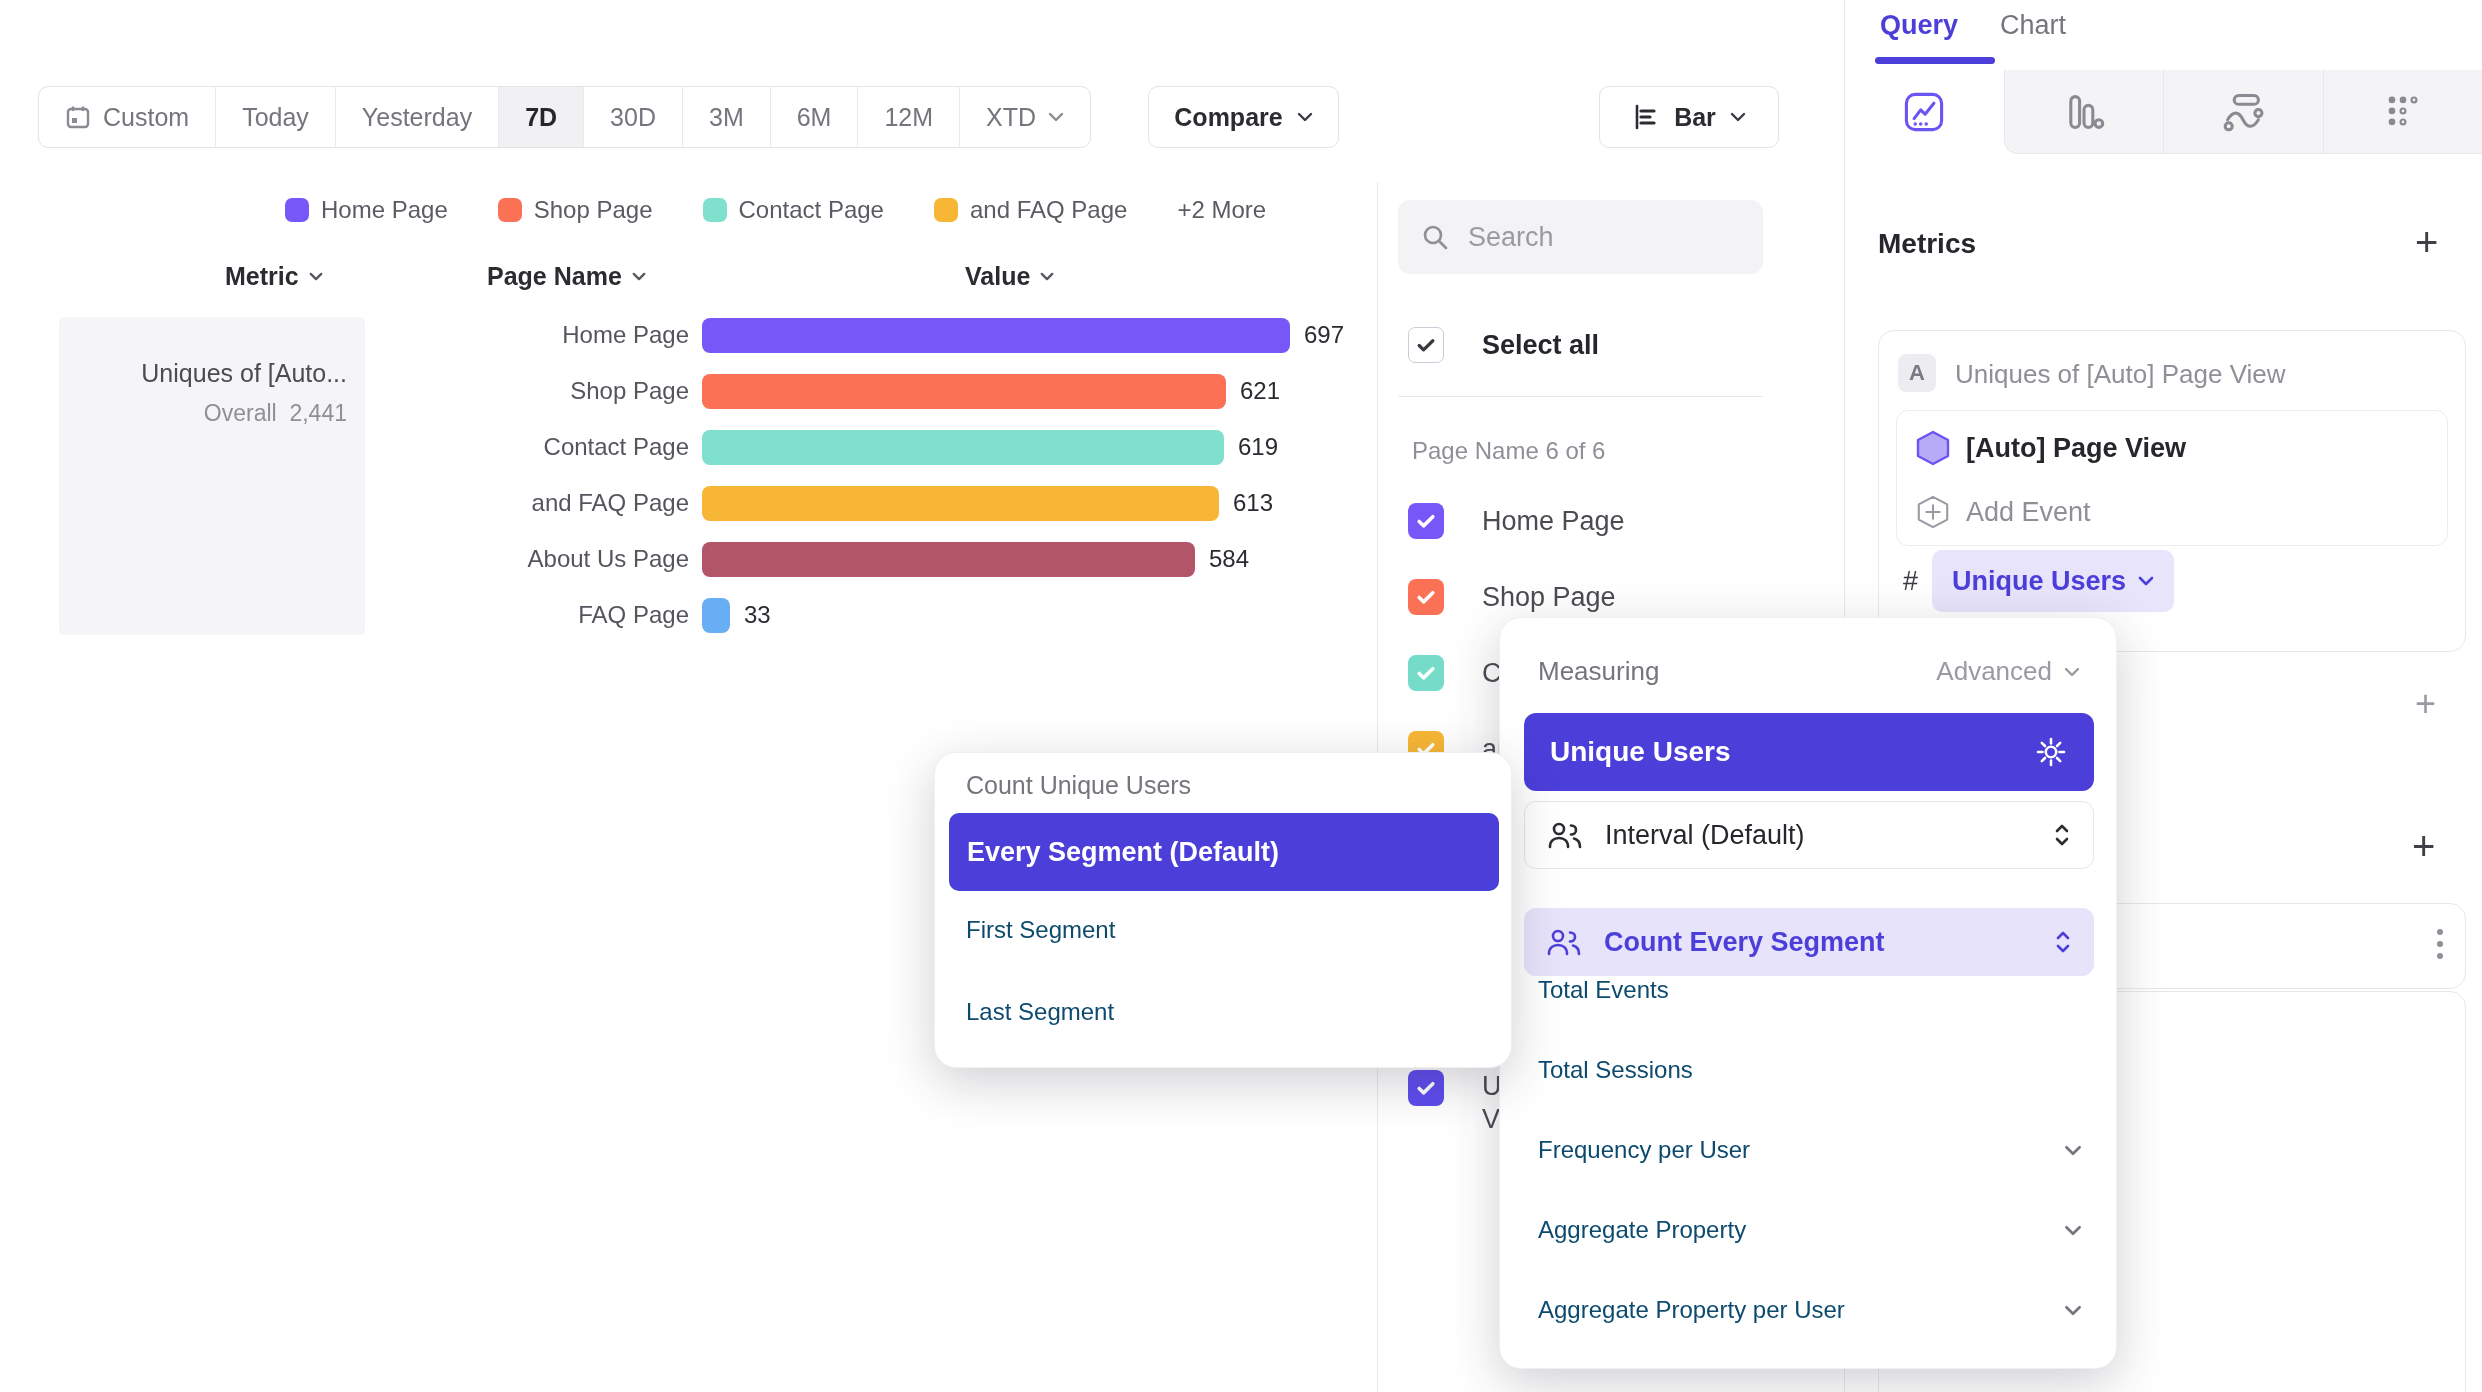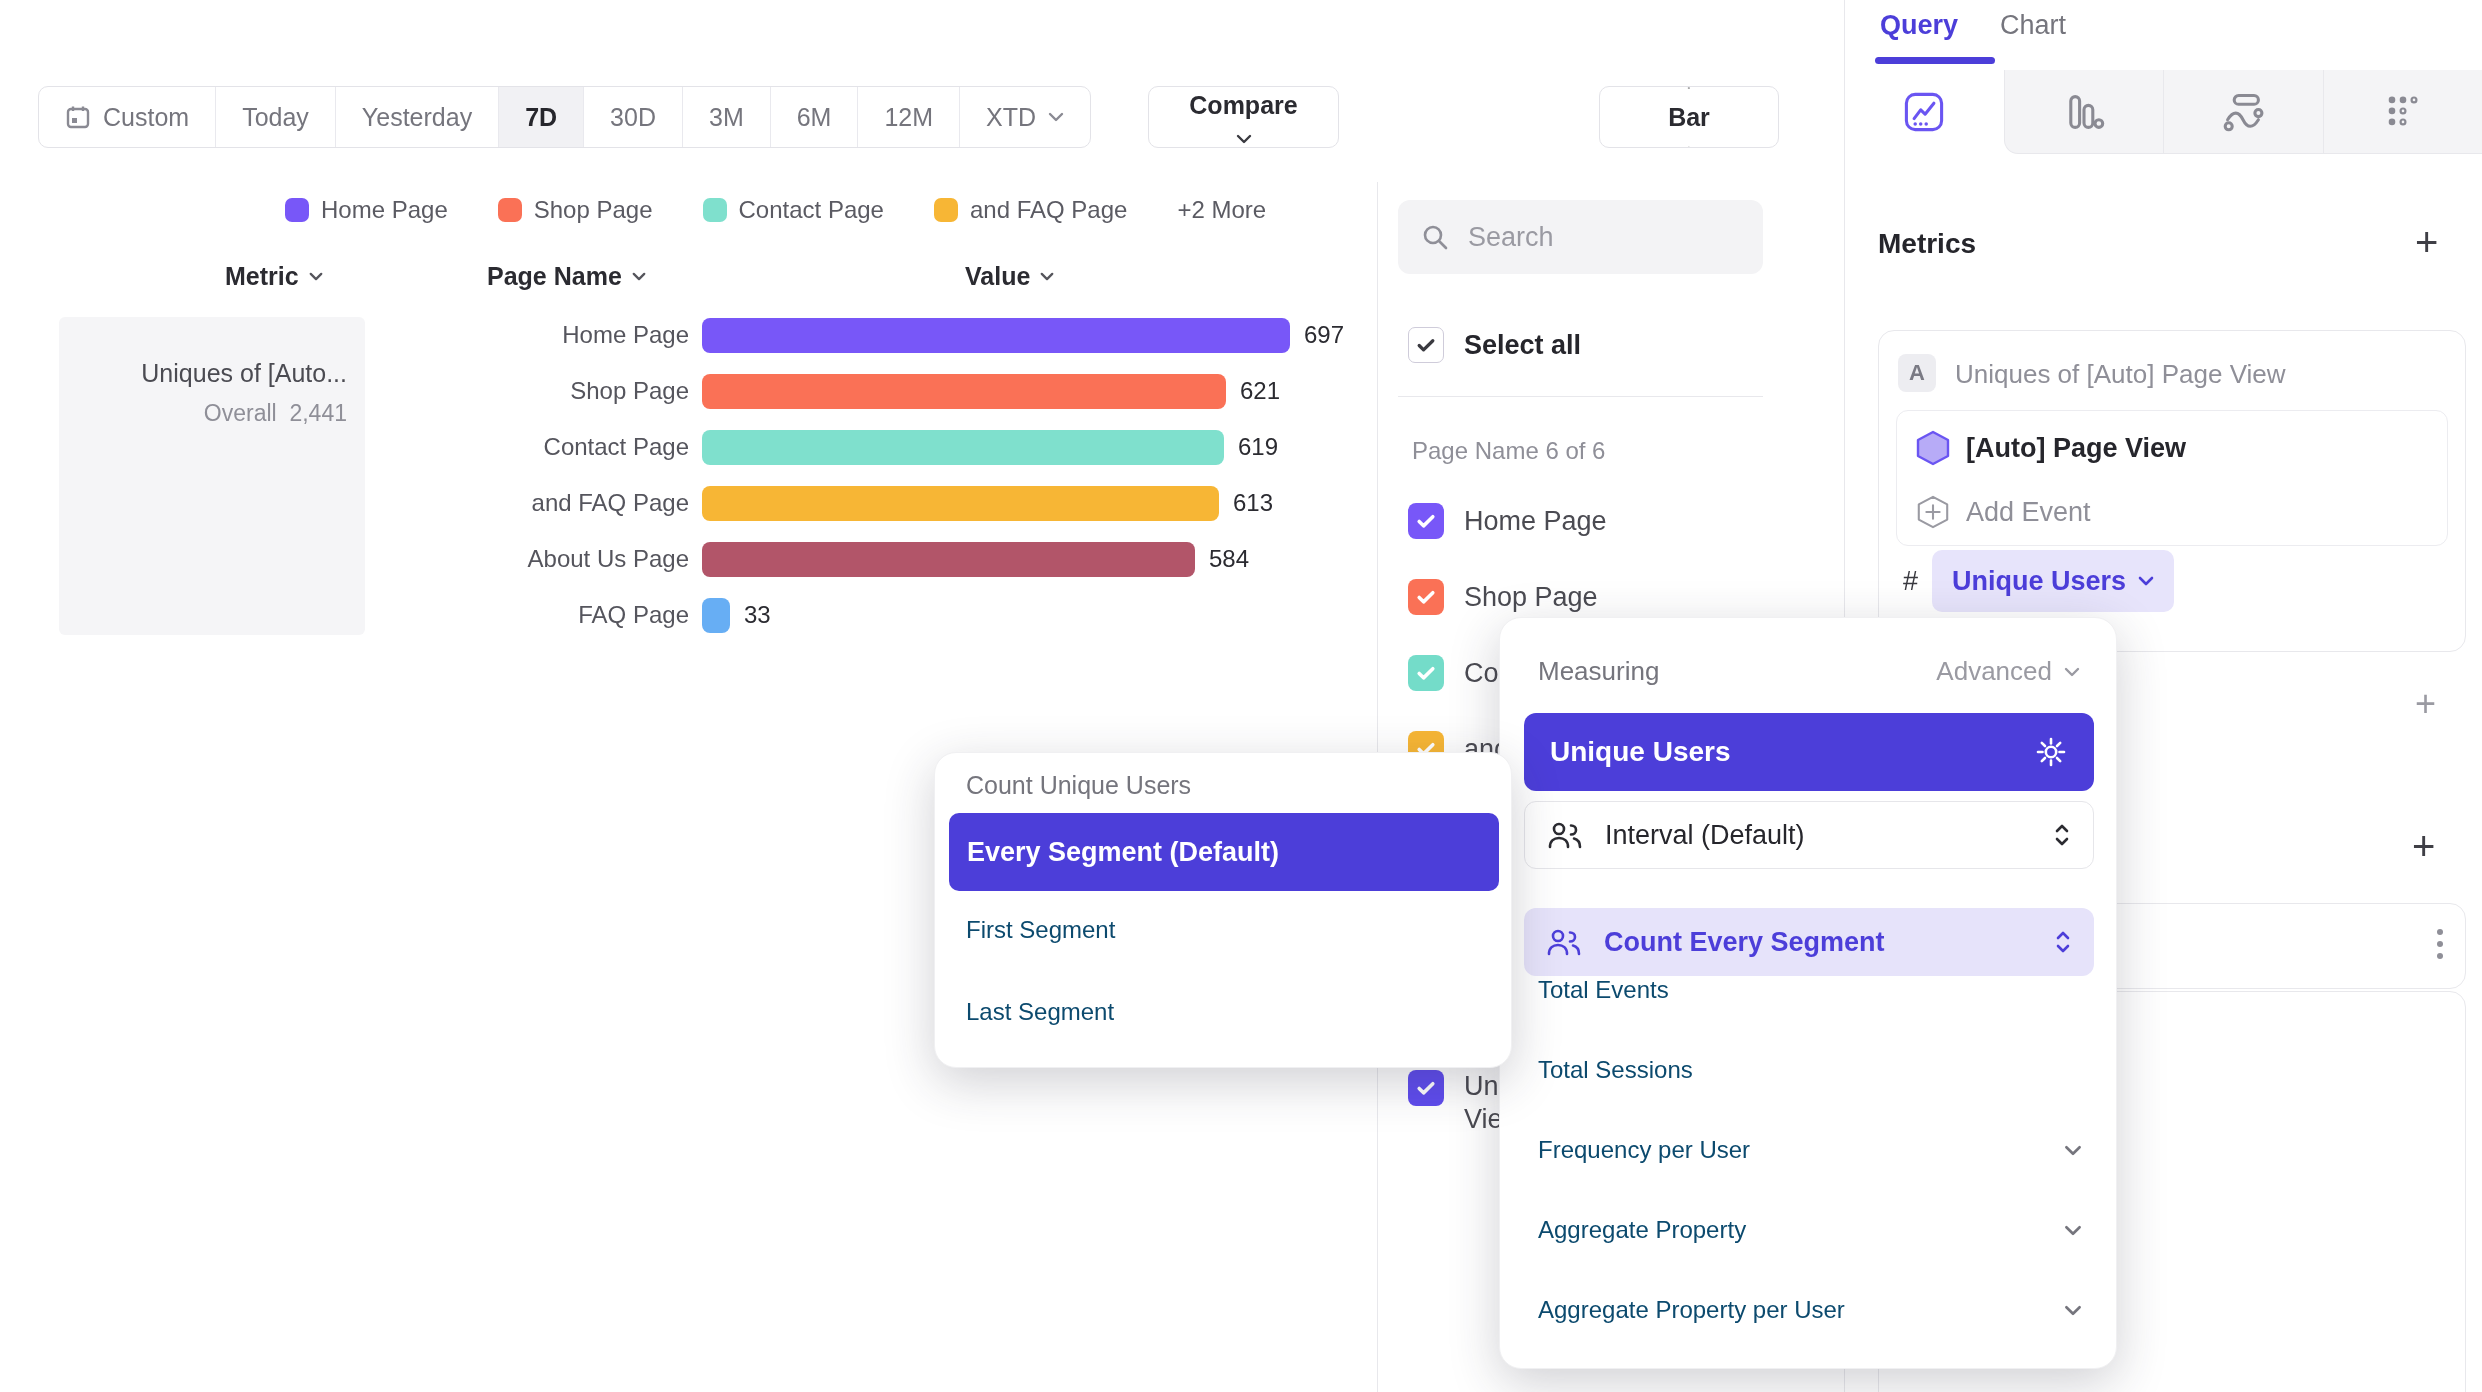--- a/index.html
+++ b/index.html
@@ -10,21 +10,21 @@
 
   
   .range-group{position:absolute;left:38px;top:86px;height:60px;display:flex;
     border:1.5px solid #e3e3e8;border-radius:10px;background:#fff;overflow:hidden;}
   .range-btn{display:flex;align-items:center;justify-content:center;gap:12px;
     padding:0 26px;font-size:25px;color:#75757d;border-right:1px solid #e9e9ee;cursor:pointer;white-space:nowrap;}
   .range-btn:last-child{border-right:none;}
   .range-btn.active{background:#f1f1f4;color:#26262c;font-weight:bold;}
   .pill-btn{position:absolute;height:60px;display:flex;align-items:center;gap:14px;
     border:1.5px solid #e3e3e8;border-radius:10px;background:#fff;justify-content:center;
-    font-size:25px;font-weight:bold;color:#2b2b31;cursor:pointer;flex-direction:column;}
+    font-size:25px;font-weight:bold;color:#2b2b31;cursor:pointer;}
 
   
   .legend{position:absolute;left:285px;top:196px;display:flex;align-items:center;gap:50px;}
   .legend-item{display:flex;align-items:center;gap:12px;font-size:24px;color:#5b5b63;}
   .swatch{width:24px;height:24px;border-radius:7px;}
   .legend-more{font-size:24px;color:#5b5b63;}
 
   
   .th{position:absolute;top:262px;display:flex;align-items:center;gap:10px;
       font-size:25px;font-weight:bold;color:#2b2b31;}
@@ -41,21 +41,21 @@
 
   
   .vdiv{position:absolute;left:1377px;top:182px;width:1px;height:1210px;background:#e8e8ec;}
   .search-box{position:absolute;left:1398px;top:200px;width:365px;height:74px;background:#f3f3f5;
       border-radius:12px;display:flex;align-items:center;gap:16px;padding:0 0 0 22px;box-sizing:border-box;}
   .search-box input{border:none;background:transparent;outline:none;font-size:27px;color:#3a3a40;
       font-family:"Liberation Sans",sans-serif;width:280px;}
   .search-box input::placeholder{color:#9a9aa2;}
   .chk{width:36px;height:36px;border-radius:8px;display:flex;align-items:center;justify-content:center;flex:none;}
   .chk.plain{background:#fff;border:1.5px solid #cfccda;box-sizing:border-box;border-radius:7px;}
-  .chk-row{position:absolute;left:1408px;display:flex;align-items:center;gap:20px;font-size:27px;color:#4b4b52;}
+  .chk-row{position:absolute;left:1408px;display:flex;align-items:center;gap:38px;font-size:27px;color:#4b4b52;}
   .chk-row.bold{font-weight:bold;color:#26262c;}
   .hdiv{position:absolute;left:1398px;top:396px;width:365px;height:1px;background:#e8e8ec;}
   .section-label{position:absolute;left:1412px;top:437px;font-size:24px;color:#8f8f98;}
 
   
   .sidebar-border{position:absolute;left:1844px;top:0;width:1px;height:1392px;background:#e8e8ec;}
   .tab{position:absolute;top:10px;font-size:27px;cursor:pointer;}
   .tab.active{color:#4c3ed9;font-weight:bold;}
   .tab.inactive{color:#75757d;}
   .tab-underline{position:absolute;left:1875px;top:57px;width:120px;height:7px;border-radius:4px;background:#4c3ed9;}

